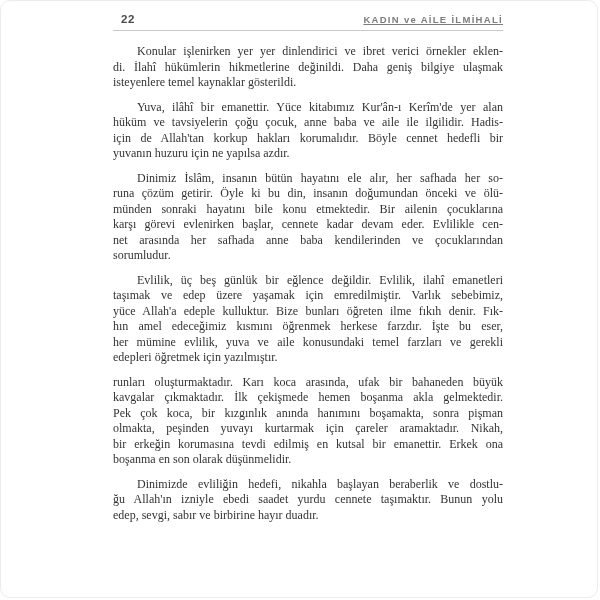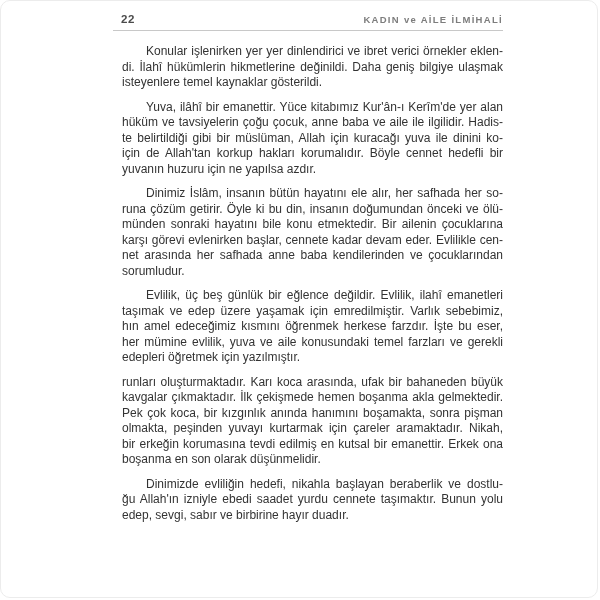--- a/index.html
+++ b/index.html
@@ -34,31 +34,32 @@
     font-weight: 700;
     color: #4a4a4a;
     letter-spacing: 0.5px;
     padding-left: 8px;
   }
   .running-title {
     font-size: 9.5px;
     font-weight: 700;
     color: #7d7d7d;
     letter-spacing: 1.3px;
+    text-decoration: underline;
   }
   .page-body {
     position: absolute;
     top: 43px;
     left: 112px;
     right: 94px;
     color: #333333;
     font-size: 12px;
     line-height: 15.5px;
   }
-  .para { margin: 0 0 9px 9px; }
+  .para { margin: 0 0 9px 0; font-family: Liberation Serif, serif; }
   .line {
     text-align: justify;
     text-align-last: justify;
     white-space: normal;
   }
   .line.first { padding-left: 24px; }
   .line.last { text-align-last: left; }
 </style>
 </head>
 <body>
@@ -70,35 +71,35 @@
   </div>
   <div class="page-body">
       <div class="para">
         <div class="line first">Konular işlenirken yer yer dinlendirici ve ibret verici örnekler eklen-</div>
         <div class="line">di. İlahî hükümlerin hikmetlerine değinildi. Daha geniş bilgiye ulaşmak</div>
         <div class="line last">isteyenlere temel kaynaklar gösterildi.</div>
       </div>
       <div class="para">
         <div class="line first">Yuva, ilâhî bir emanettir. Yüce kitabımız Kur'ân-ı Kerîm'de yer alan</div>
         <div class="line">hüküm ve tavsiyelerin çoğu çocuk, anne baba ve aile ile ilgilidir. Hadis-</div>
-        <div class="line">te belirtildiği gibi bir müslüman, Allah için kuracağı yuva ile dinini ko-</div>
         <div class="line">için de Allah'tan korkup hakları korumalıdır. Böyle cennet hedefli bir</div>
         <div class="line last">yuvanın huzuru için ne yapılsa azdır.</div>
       </div>
       <div class="para">
         <div class="line first">Dinimiz İslâm, insanın bütün hayatını ele alır, her safhada her so-</div>
         <div class="line">runa çözüm getirir. Öyle ki bu din, insanın doğumundan önceki ve ölü-</div>
         <div class="line">münden sonraki hayatını bile konu etmektedir. Bir ailenin çocuklarına</div>
         <div class="line">karşı görevi evlenirken başlar, cennete kadar devam eder. Evlilikle cen-</div>
         <div class="line">net arasında her safhada anne baba kendilerinden ve çocuklarından</div>
         <div class="line last">sorumludur.</div>
       </div>
       <div class="para">
         <div class="line first">Evlilik, üç beş günlük bir eğlence değildir. Evlilik, ilahî emanetleri</div>
         <div class="line">taşımak ve edep üzere yaşamak için emredilmiştir. Varlık sebebimiz,</div>
+        <div class="line">yüce Allah'a edeple kulluktur. Bize bunları öğreten ilme fıkıh denir. Fık-</div>
         <div class="line">hın amel edeceğimiz kısmını öğrenmek herkese farzdır. İşte bu eser,</div>
         <div class="line">her mümine evlilik, yuva ve aile konusundaki temel farzları ve gerekli</div>
         <div class="line last">edepleri öğretmek için yazılmıştır.</div>
       </div>
       <div class="para">
         <div class="line">runları oluşturmaktadır. Karı koca arasında, ufak bir bahaneden büyük</div>
         <div class="line">kavgalar çıkmaktadır. İlk çekişmede hemen boşanma akla gelmektedir.</div>
         <div class="line">Pek çok koca, bir kızgınlık anında hanımını boşamakta, sonra pişman</div>
         <div class="line">olmakta, peşinden yuvayı kurtarmak için çareler aramaktadır. Nikah,</div>
         <div class="line">bir erkeğin korumasına tevdi edilmiş en kutsal bir emanettir. Erkek ona</div>

